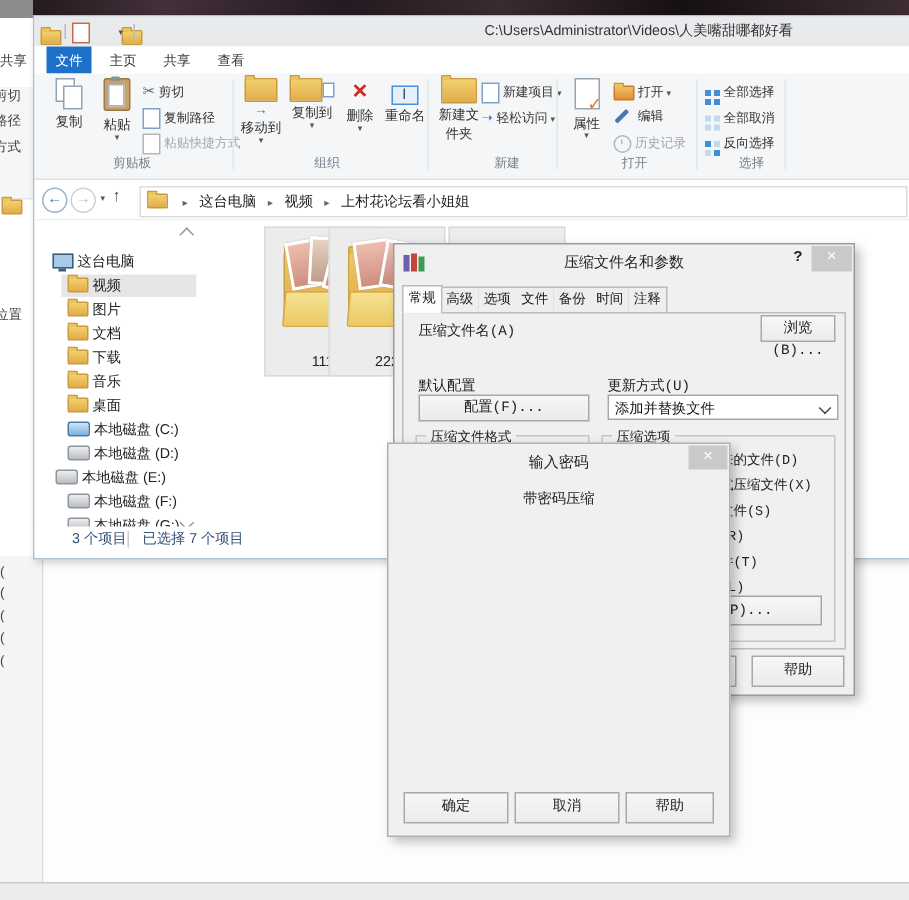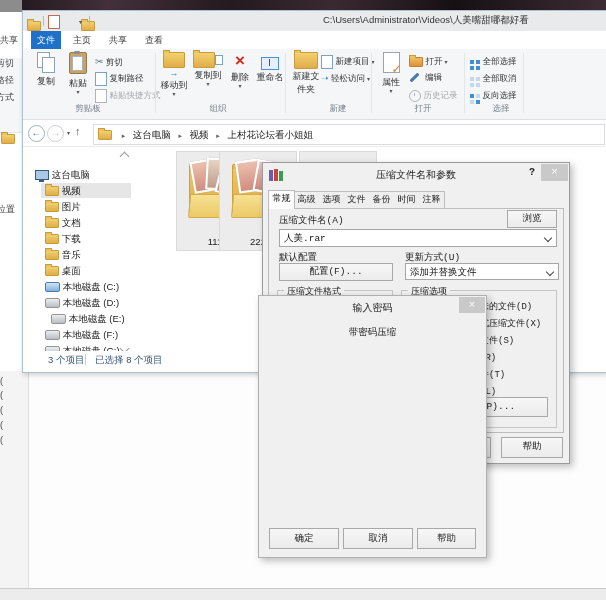--- a/index.html
+++ b/index.html
@@ -313,21 +313,21 @@
     </div>
     <div class="sidebar-item" style="left:22px;top:116px;">
       <span class="fold"></span> <span>桌面</span>
     </div>
     <div class="sidebar-item" style="left:22px;top:132px;">
       <span class="icn-drive sys"></span> <span>本地磁盘 (C:)</span>
     </div>
     <div class="sidebar-item" style="left:22px;top:148px;">
       <span class="icn-drive"></span> <span>本地磁盘 (D:)</span>
     </div>
-    <div class="sidebar-item" style="left:28px;top:164px;">
+    <div class="sidebar-item" style="left:14px;top:164px;">
       <span class="icn-drive"></span> <span>本地磁盘 (E:)</span>
     </div>
     <div class="sidebar-item" style="left:22px;top:180px;">
       <span class="icn-drive"></span> <span>本地磁盘 (F:)</span>
     </div>
     <div class="sidebar-item" style="left:22px;top:196px;">
       <span class="icn-drive"></span> <span>本地磁盘 (G:)</span>
     </div>
     <div class="chevu" style="left:98px;top:6px;"></div>
     <div class="chevd" style="left:98px;top:198px;"></div>
@@ -358,21 +358,21 @@
         <div class="tf-back"></div>
         <div class="tf-front"></div>
       </div>
       <div class="name"></div>
     </div>
   </div>
 
   <div class="abs statusbar">
     <span class="abs" style="left:25px;">3 个项目</span>
     <span class="abs" style="left:62px;top:3px;width:1px;height:11px;background:#ccc;"></span>
-    <span class="abs" style="left:72px;">已选择 8 个项目</span>
+    <span class="abs" style="left:72px;">已选择 7 个项目</span>
   </div>
 </div>
 
 <div class="abs dlg" style="left:262px;top:162px;width:306px;height:300px;z-index:5;font-family:Liberation Mono, monospace;">
   <span class="rar-icon abs" style="left:6px;top:5px;">
     <i style="left:0;height:11px;background:#6a5fa8;"></i>
     <i style="left:5px;height:12px;background:#c8453c;"></i>
     <i style="left:10px;height:10px;background:#3f9b4f;"></i>
   </span>
   <div class="dlg-title" style="top:5px;">压缩文件名和参数</div>
@@ -386,23 +386,20 @@
     <div class="wtab" style="left:51px;">选项</div>
     <div class="wtab" style="left:76px;">文件</div>
     <div class="wtab" style="left:101px;">备份</div>
     <div class="wtab" style="left:126px;">时间</div>
     <div class="wtab" style="left:151px;">注释</div>
   </div>
   <div class="abs" style="left:5px;top:45px;width:294px;height:223px;border:1px solid #bcbcbc;background:#f0f0f0;"></div>
 
   <div class="abs t" style="left:16px;top:51px;">压缩文件名(A)</div>
   <div class="btn" style="left:244px;top:47px;width:48px;height:16px;line-height:15px;">浏览(B)...</div>
-  <div class="combo" style="left:16px;top:66px;width:258px;height:14px;">
-    <span>人美.rar</span><span class="dn"></span>
-  </div>
 
   <div class="abs t" style="left:16px;top:88px;">默认配置</div>
   <div class="btn" style="left:16px;top:100px;width:112px;height:16px;line-height:15px;">配置(F)...</div>
   <div class="abs t" style="left:142px;top:88px;">更新方式(U)</div>
   <div class="combo" style="left:142px;top:100px;width:134px;height:13px;">
     <span>添加并替换文件</span><span class="dn"></span>
   </div>
 
   <div class="gbox" style="left:14px;top:127px;width:114px;height:136px;">
     <span class="gt">压缩文件格式</span>

